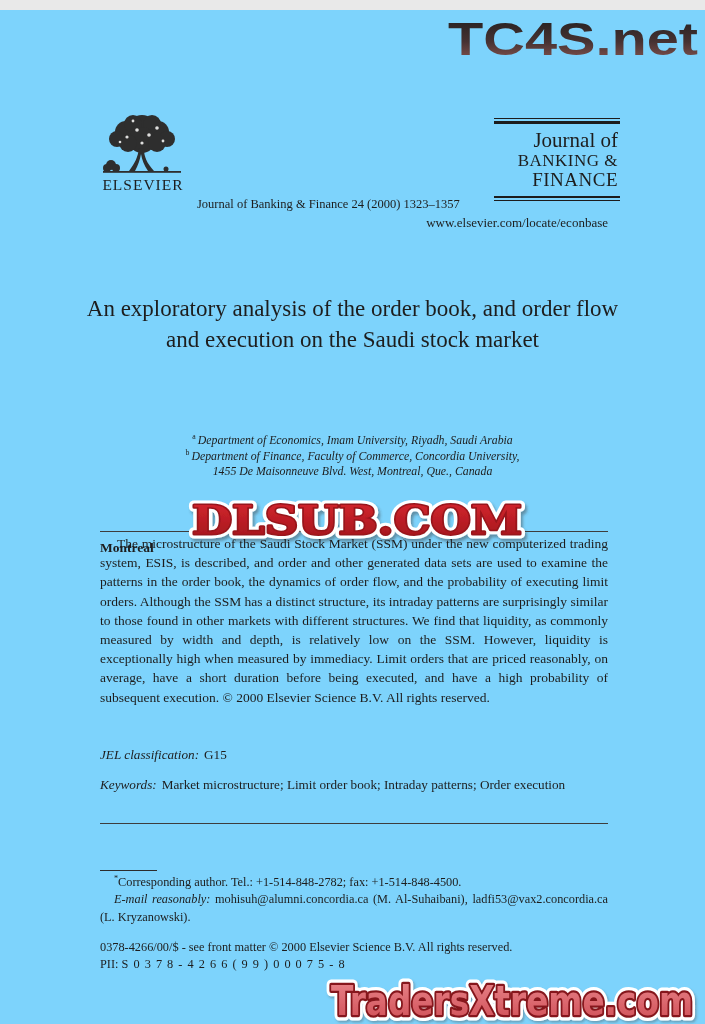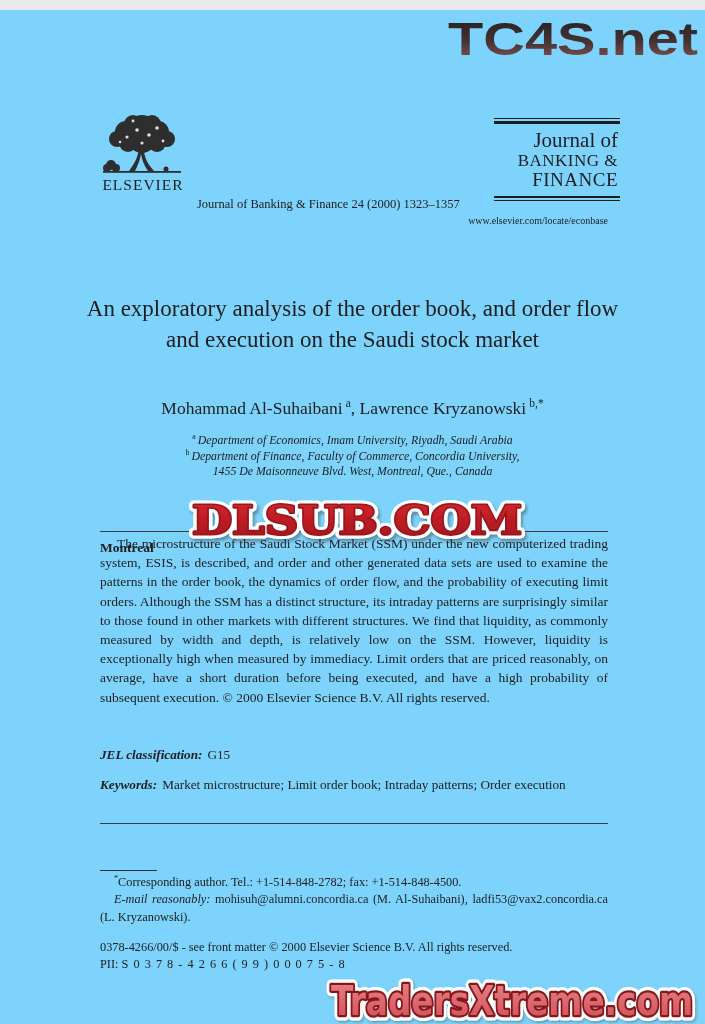--- a/index.html
+++ b/index.html
@@ -11,21 +11,21 @@
   p{margin:0;}
   .abs{position:absolute;}
   .center{text-align:center;}
   .it{font-style:italic;}
   sup{font-size:0.66em;vertical-align:super;line-height:0;}
 
   
   .elsevier-name{left:93px;top:166px;width:100px;text-align:center;
     font-size:15.5px;letter-spacing:1px;}
   .citation{left:197px;top:187px;font-size:12.5px;}
-  .site{left:100px;top:205px;width:508px;text-align:right;font-size:10px;}
+  .site{left:100px;top:205px;width:508px;text-align:right;font-size:13px;}
   .masthead{left:494px;top:108px;width:126px;text-align:right;}
   .rule-thin{height:1px;background:#1c1c1c;}
   .rule-thick{height:2.5px;background:#1c1c1c;}
   .rule-gap{height:2px;}
   .masthead-text{padding:5px 2px 6px 0;}
   .m1{font-size:21px;line-height:22px;}
   .m2{font-size:17px;line-height:19px;letter-spacing:0.5px;}
   .m3{font-size:19px;line-height:20px;letter-spacing:0.5px;}
 
   
@@ -36,21 +36,21 @@
   .affils sup{font-style:normal;margin-right:2px;}
   .received{left:85px;top:473px;width:535px;font-size:12.3px;}
 
   .hrule{left:100px;width:508px;height:1px;background:#3d3d3d;}
 
   
   .abstract-h{left:100px;top:530px;font-size:13.5px;font-weight:bold;}
   .abstract-p{left:100px;top:524px;width:508px;font-size:13.5px;line-height:19.2px;
     text-align:justify;text-indent:17px;}
   .jel{left:100px;top:737px;width:508px;font-size:13.2px;}
-  .lbl{margin-right:5px;font-weight:bold;}
+  .lbl{margin-right:5px;}
   .kw{left:100px;top:766px;width:508px;font-size:13.2px;line-height:17px;text-align:justify;}
 
   
   .fn-rule{left:100px;top:860px;width:57px;height:1px;background:#2c2c2c;}
   .fn{left:100px;top:864px;width:508px;font-size:12.3px;line-height:17.3px;}
   .fn p{text-indent:14px;}
   .fn .jst{text-align:justify;}
   .imprint{left:100px;top:929px;width:508px;font-size:12.3px;line-height:17px;}
   .pii-val{letter-spacing:1px;}
 
@@ -119,24 +119,20 @@
     <div class="rule-thick"></div>
     <div class="rule-gap"></div>
     <div class="rule-thin"></div>
   </div>
 
   <div class="abs citation">Journal of Banking &amp; Finance 24 (2000) 1323–1357</div>
   <div class="abs site">www.elsevier.com/locate/econbase</div>
 
   <div class="abs title center">An exploratory analysis of the order book, and order flow and execution on the Saudi stock market</div>
 
-  <div class="abs authors center">
-    <span>Mohammad Al-Suhaibani</span><sup>a</sup><span>, </span>
-    <span>Lawrence Kryzanowski</span><sup>b,*</sup>
-  </div>
 
   <div class="abs affils center">
     <div><sup>a</sup><span>Department of Economics, Imam University, Riyadh, Saudi Arabia</span></div>
     <div><sup>b</sup><span>Department of Finance, Faculty of Commerce, Concordia University,</span></div>
     <div><span>1455 De Maisonneuve Blvd. West, Montreal, Que., Canada</span></div>
   </div>
 
 
   <div class="abs hrule" style="top:521px"></div>
 

